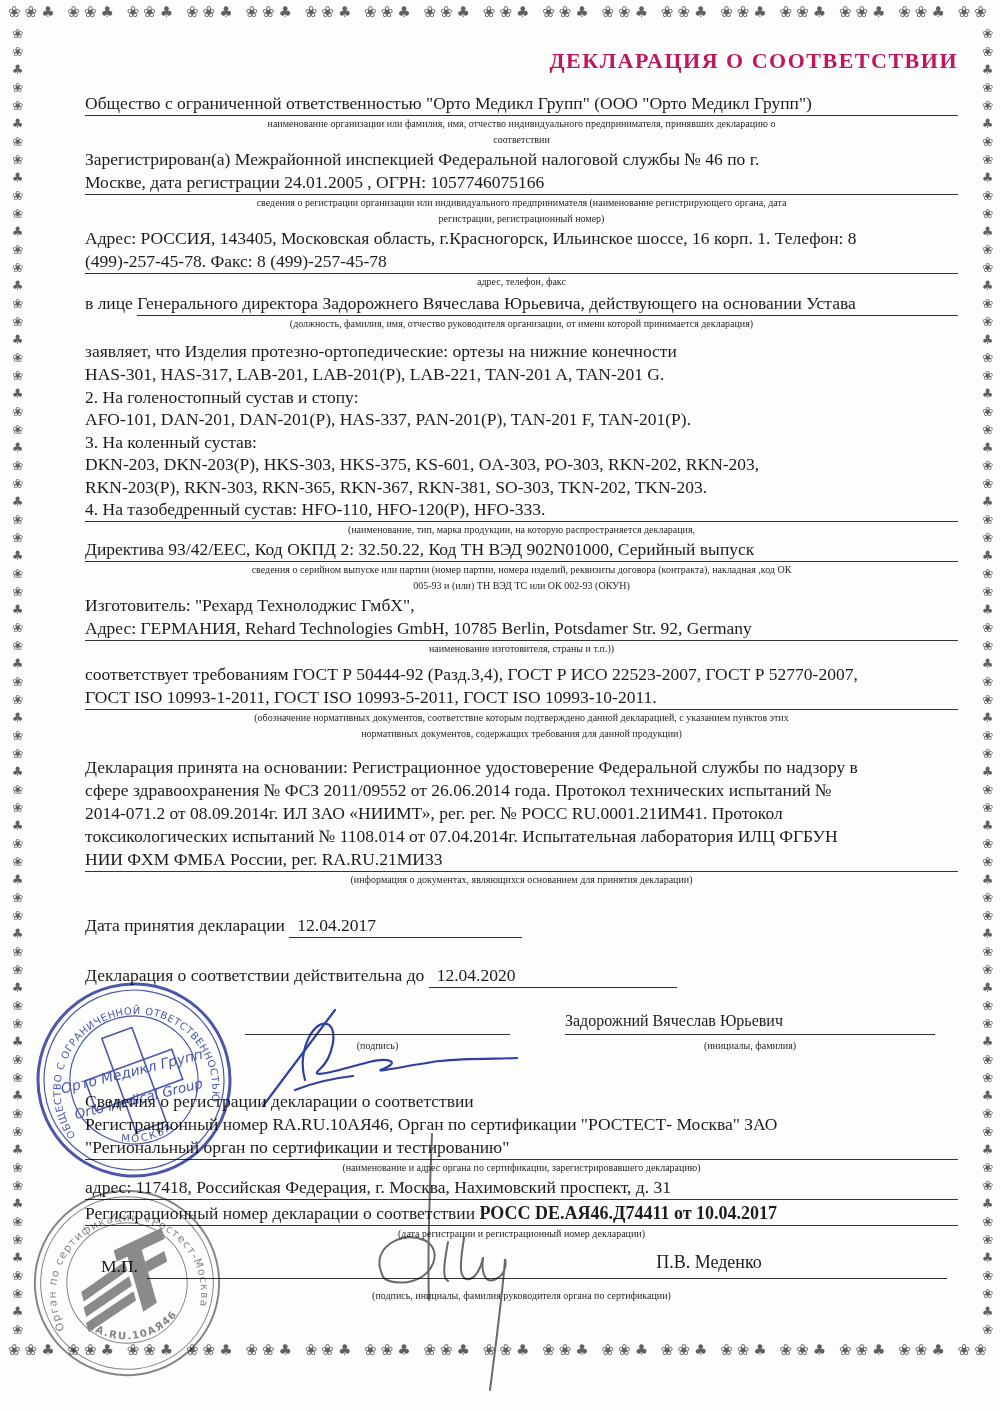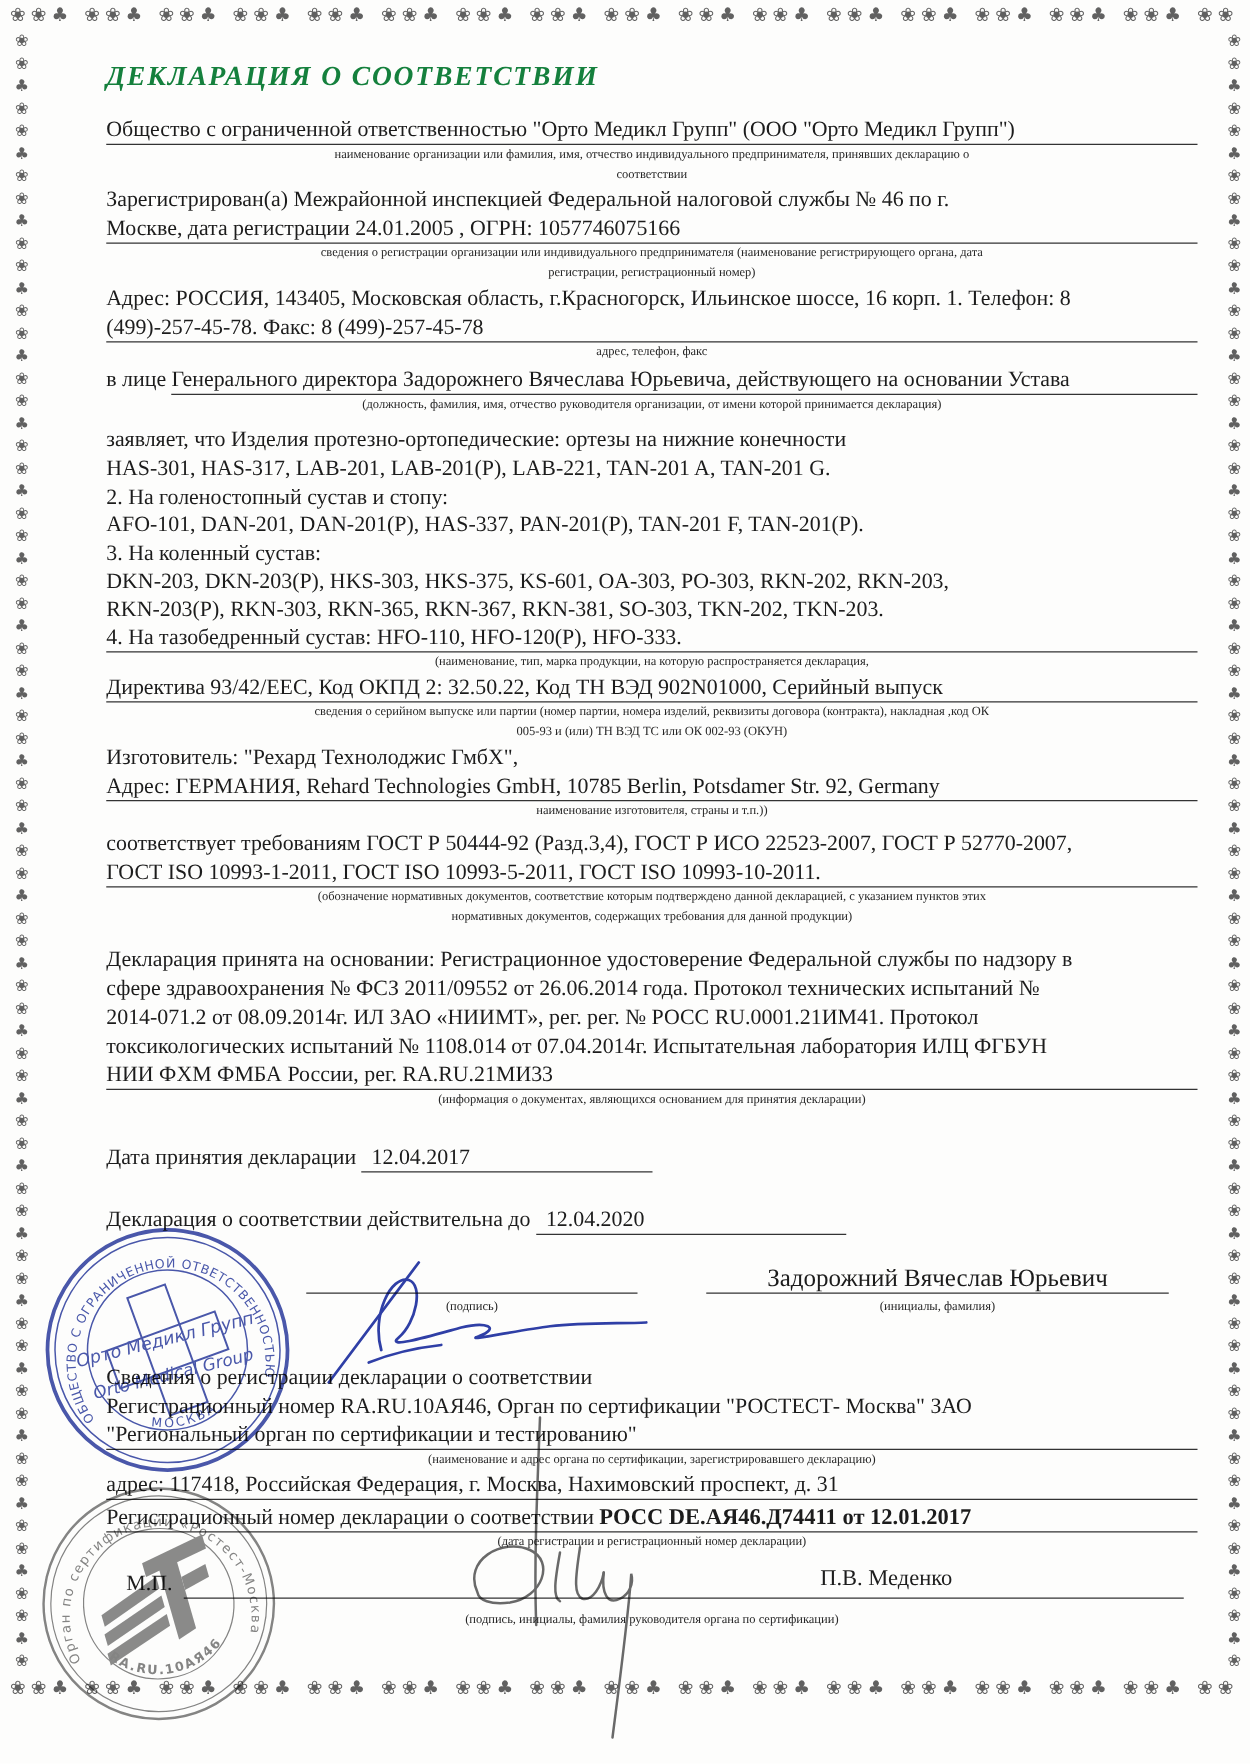--- a/index.html
+++ b/index.html
@@ -30,38 +30,38 @@
     top:26px;height:1312px;width:22px;
     writing-mode:vertical-rl;text-orientation:upright;
     letter-spacing:3px;font-size:13px;
   }
   .b-left{left:3px;}
   .b-right{left:973px;}
 
   .doc{position:absolute;left:85px;top:48px;width:873px;}
 
   .title{
-    text-align:left;font-weight:bold;font-size:22px;line-height:26px;
-    letter-spacing:1.5px;margin-bottom:18px;color:#15803d;font-style:italic;
+    text-align:right;font-weight:bold;font-size:22px;line-height:26px;
+    letter-spacing:1.5px;margin-bottom:18px;color:#be185d;
   }
   .line{font-size:17.5px;line-height:23px;}
   .pline{font-size:17.5px;line-height:22.5px;}
   .cap{font-size:10px;line-height:16px;text-align:center;color:#272727;}
   .ul{border-bottom:1.5px solid #333;}
   .flexline{display:flex;}
   .flexline .grow{flex:1;}
   .inline-ul{display:inline-block;border-bottom:1.5px solid #333;padding-left:8px;}
   .mt2{margin-top:2px;}.mt4{margin-top:8px;}.mt6{margin-top:6px;}
   .mt14{margin-top:14px;}.mt26{margin-top:26px;}
   .bold{font-weight:bold;font-size:18px;}
 
   .sig-row{position:relative;height:64px;margin-top:24px;}
   .sig-row .l-line{position:absolute;left:160px;top:22px;width:265px;border-bottom:1.5px solid #333;}
   .sig-row .l-cap{position:absolute;left:160px;top:26px;width:265px;}
-  .sig-row .r-name{position:absolute;left:480px;top:0;width:370px;text-align:center;font-size:20px;}
+  .sig-row .r-name{position:absolute;left:480px;top:0;width:370px;text-align:left;font-size:16px;}
   .sig-row .r-line{position:absolute;left:480px;top:22px;width:370px;border-bottom:1.5px solid #333;}
   .sig-row .r-cap{position:absolute;left:480px;top:26px;width:370px;}
 
   .mp-row{position:relative;height:40px;margin-top:6px;}
   .mp-row .mp{position:absolute;left:16px;top:8px;font-size:17.5px;}
   .mp-row .mp-line{position:absolute;left:62px;top:30px;width:800px;border-bottom:1.5px solid #333;}
   .mp-row .mp-name{position:absolute;left:474px;top:4px;width:300px;text-align:center;font-size:18px;}
 
   
   .stamp{position:absolute;mix-blend-mode:multiply;}
@@ -151,21 +151,21 @@
       <div class="r-cap cap">(инициалы, фамилия)</div>
     </div>
 
     <div class="line mt14">Сведения о регистрации декларации о соответствии</div>
     <div class="line">Регистрационный номер RA.RU.10АЯ46, Орган по сертификации "РОСТЕСТ- Москва" ЗАО</div>
     <div class="line ul">"Региональный орган по сертификации и тестированию"</div>
     <div class="cap">(наименование и адрес органа по сертификации, зарегистрировавшего декларацию)</div>
     <div class="line ul">адрес: 117418, Российская Федерация, г. Москва, Нахимовский проспект, д. 31</div>
 
     <div class="line ul mt2">
-      <span>Регистрационный номер декларации о соответствии </span><span class="bold">РОСС DE.АЯ46.Д74411 от 12.01.2017</span>
+      <span>Регистрационный номер декларации о соответствии </span><span class="bold">РОСС DE.АЯ46.Д74411 от 10.04.2017</span>
     </div>
     <div class="cap">(дата регистрации и регистрационный номер декларации)</div>
 
     <div class="mp-row">
       <div class="mp">М.П.</div>
       <div class="mp-line"></div>
       <div class="mp-name">П.В. Меденко</div>
     </div>
     <div class="cap">(подпись, инициалы, фамилия руководителя органа по сертификации)</div>
 

